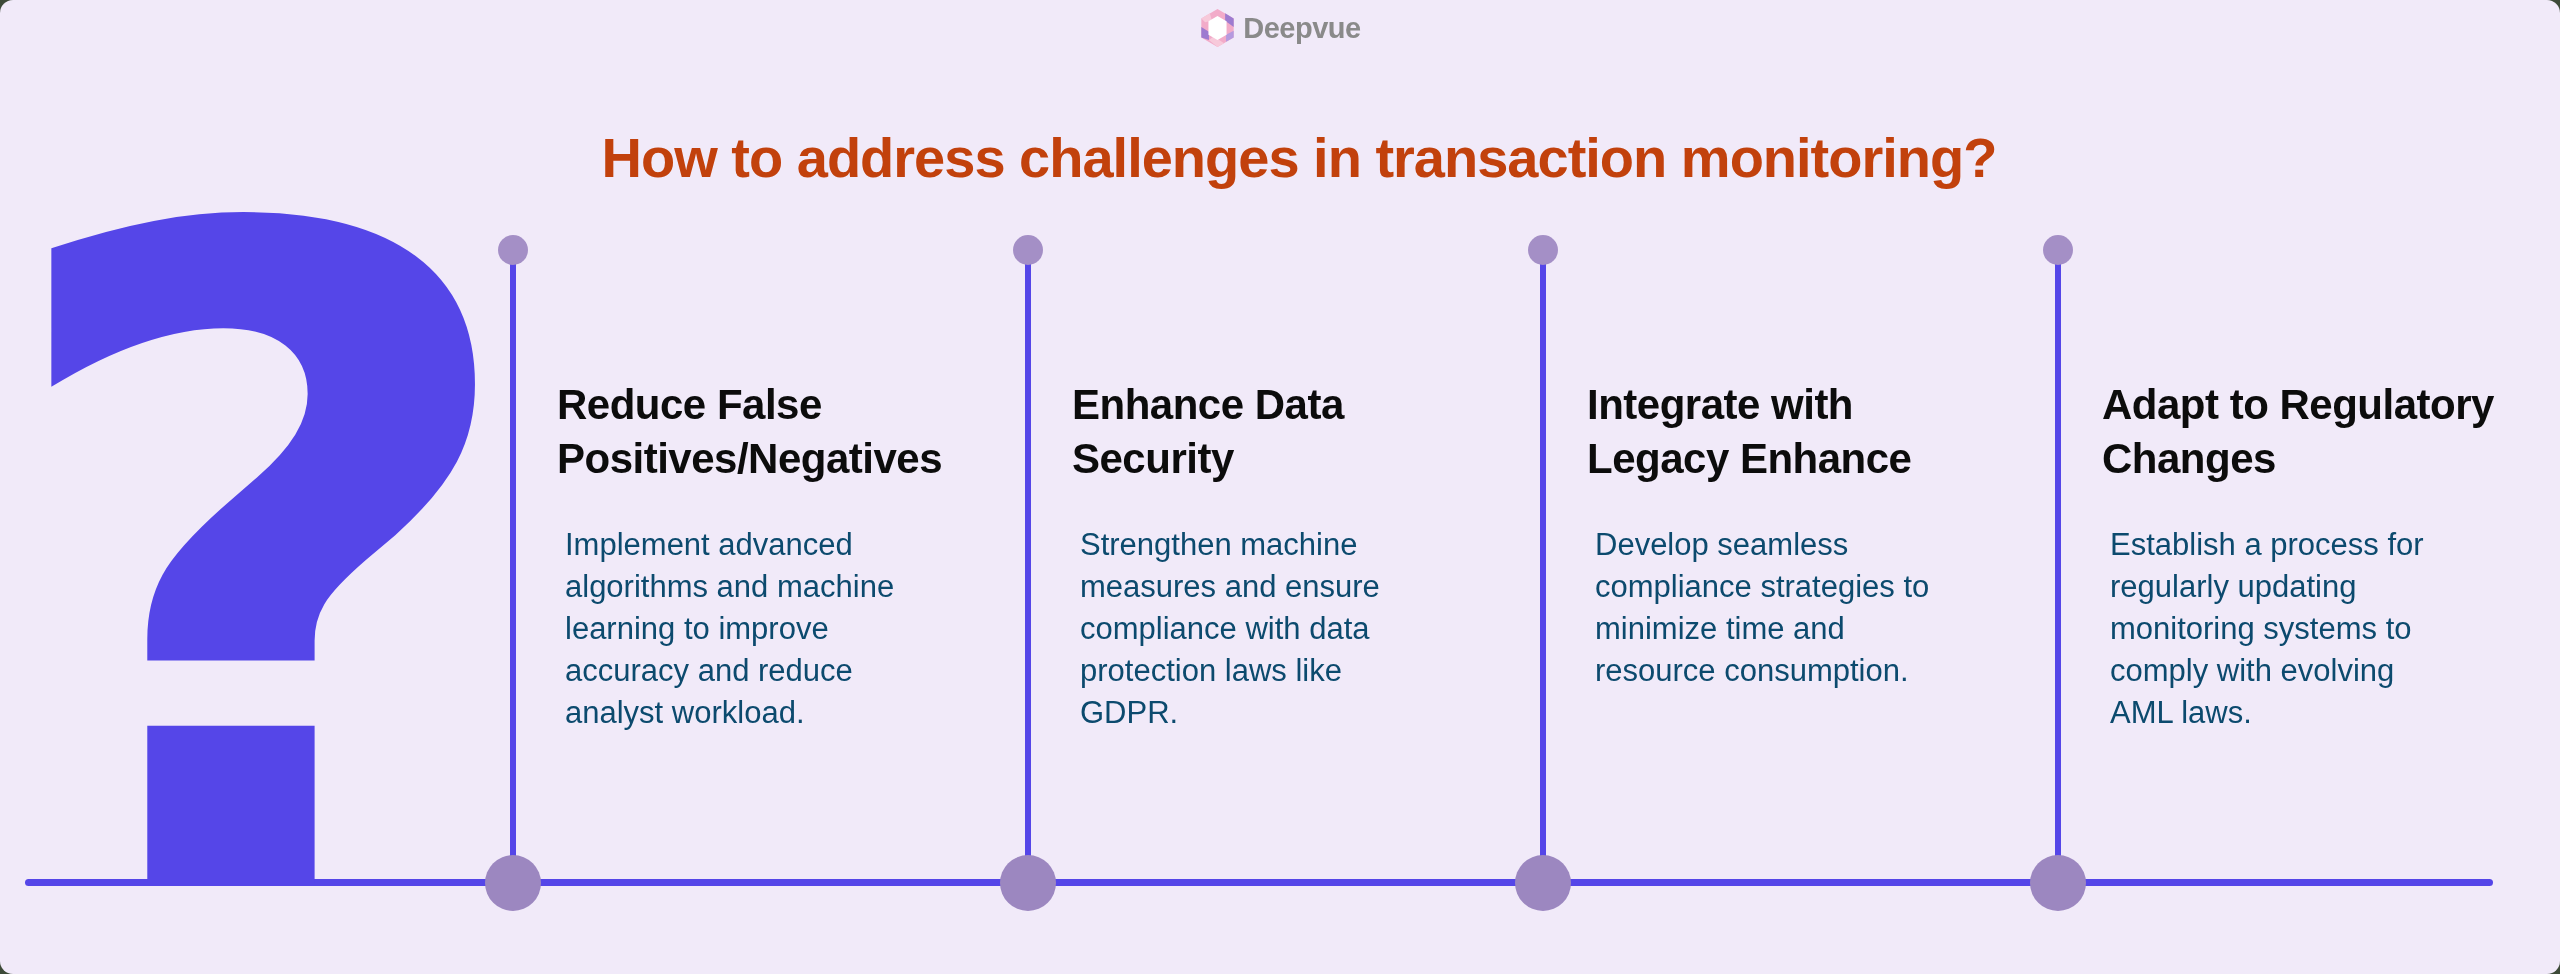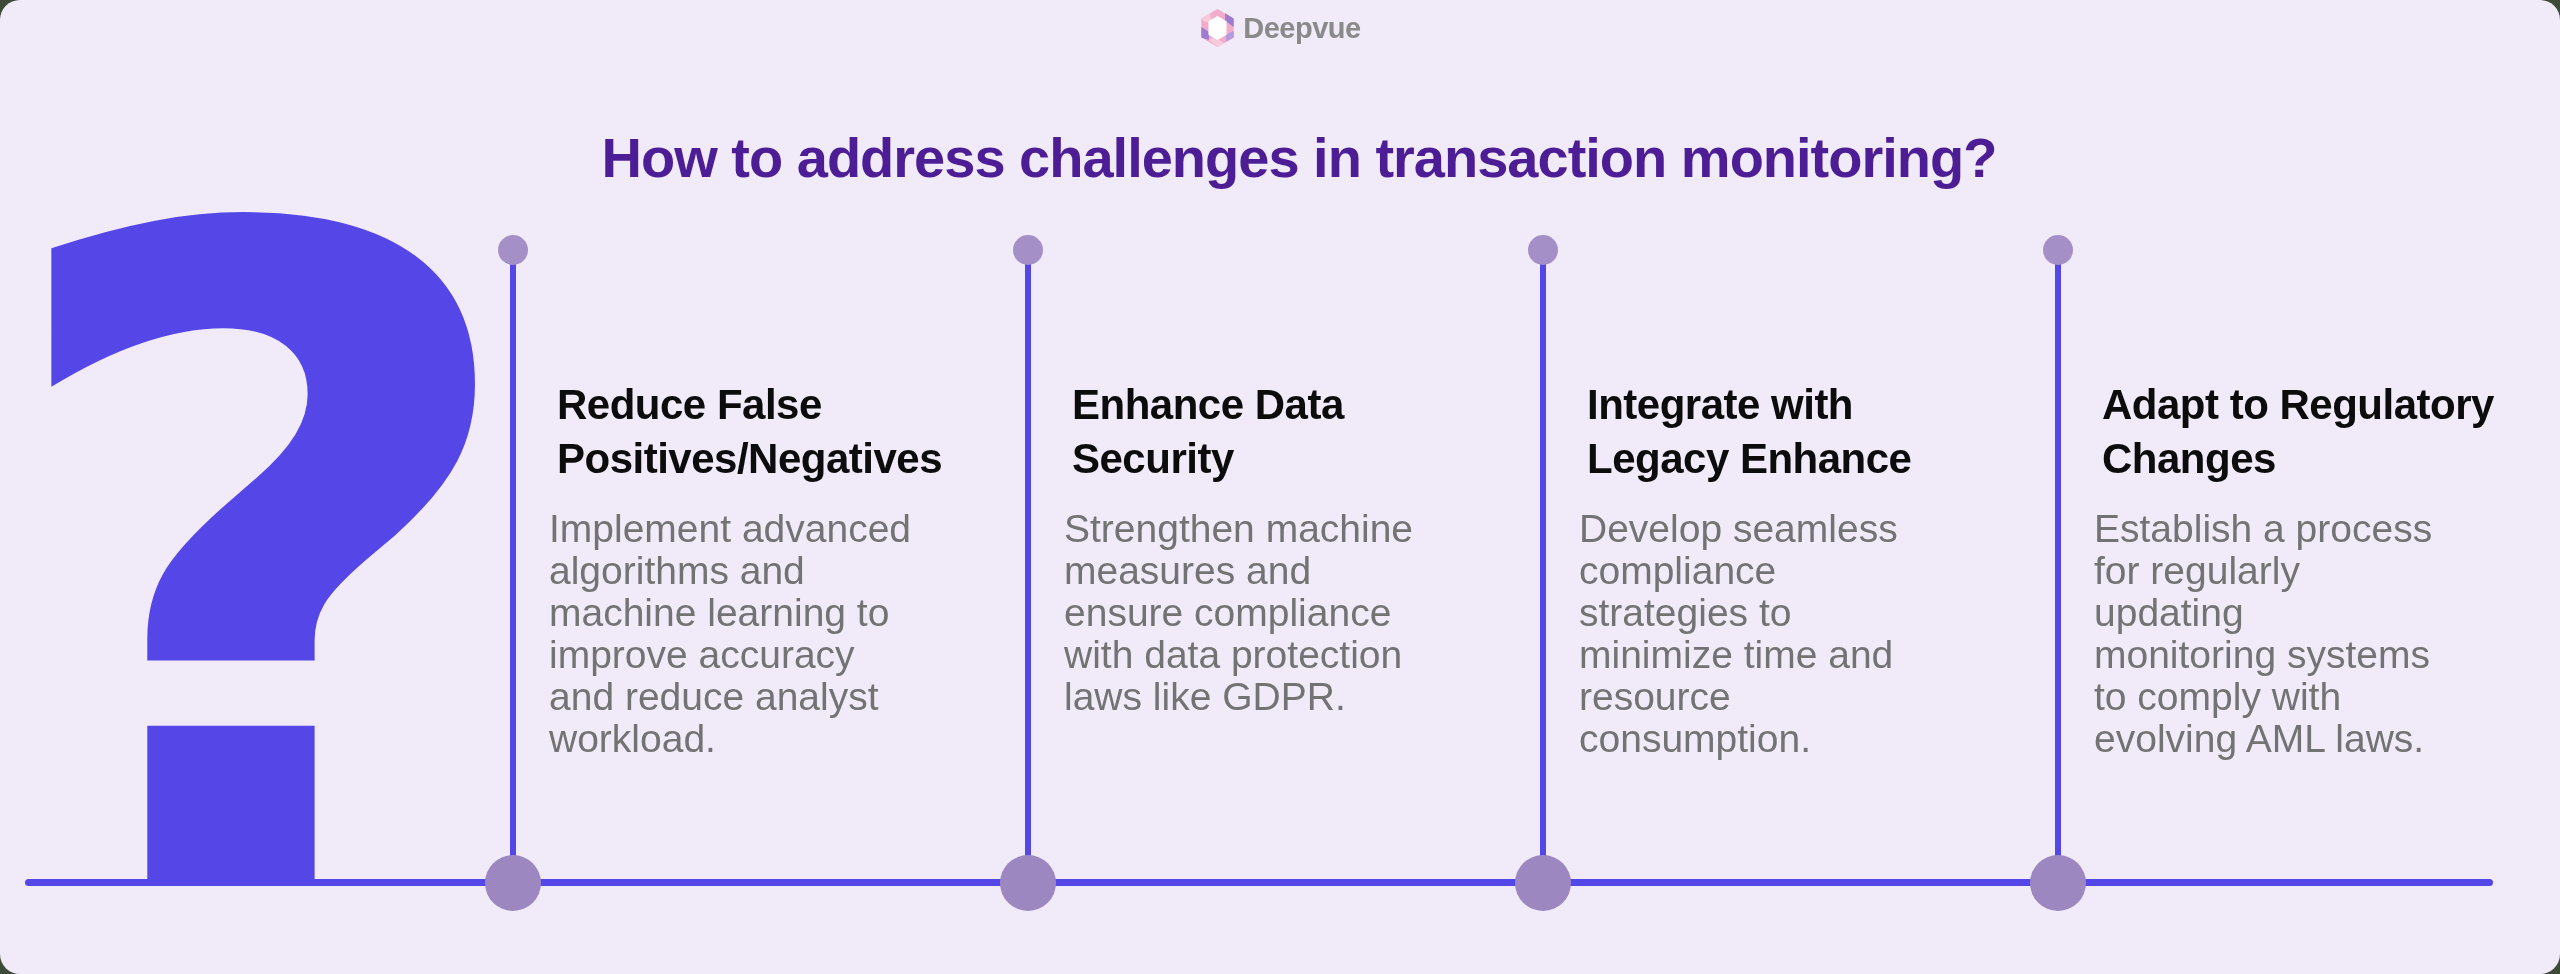--- a/index.html
+++ b/index.html
@@ -6,40 +6,40 @@
   body {
     width: 2560px; height: 974px;
     background: #3d4a38;
     font-family: "Liberation Sans", sans-serif;
     position: relative;
     overflow: hidden;
   }
   .card {
     position: absolute; inset: 0;
     background: #f1eaf9;
-    border-radius: 20px;
+    border-radius: 13px;
     overflow: hidden;
     text-decoration: underline;
   }
   
   .logo {
     position: absolute; top: 8px; left: 0; right: 0;
     display: flex; align-items: center; justify-content: center;
     gap: 7px; height: 40px;
   }
   .logo-text {
     font-size: 29px; font-weight: 700; color: #8a8a8a;
     letter-spacing: -0.5px;
   }
   
   .title {
     position: absolute; top: 92px; left: 0; right: 0;
     text-align: center;
     font-size: 56px; line-height: 1; font-weight: 800;
-    color: #4c1d95; letter-spacing: -1px; padding-left: 38px;
+    color: #c2410c; letter-spacing: -1px; padding-left: 38px;
   }
   
   .qmark {
     position: absolute; left: -14px; top: 118px;
     font-family: "DejaVu Sans", sans-serif;
     font-weight: 700;
     font-size: 904px; line-height: 904px;
     color: #5546e8;
     transform: scaleX(1.05);
     transform-origin: left top;
@@ -76,23 +76,23 @@
   }
   .heading {
     position: absolute; left: 36px; top: 370px;
     margin: 8px; width: 500px;
     font-size: 42px; line-height: 54px; font-weight: 800;
     color: #0c0c0c; letter-spacing: -0.5px;
     white-space: pre-line;
   }
   .body-text {
     position: absolute; left: 36px; top: 508px;
-    margin: 0;
-    font-size: 39px; line-height: 42px; font-weight: 400;
-    color: #737373;
+    margin: 16px;
+    font-size: 31px; line-height: 42px; font-weight: 400;
+    color: #0c4a6e;
   }
   .col-1 .body-text { width: 380px; }
   .col-2 .body-text { width: 350px; }
   .col-3 .body-text { width: 360px; }
   .col-4 .body-text { width: 340px; }
 </style>
 </head>
 <body>
 
 <div class="card">

